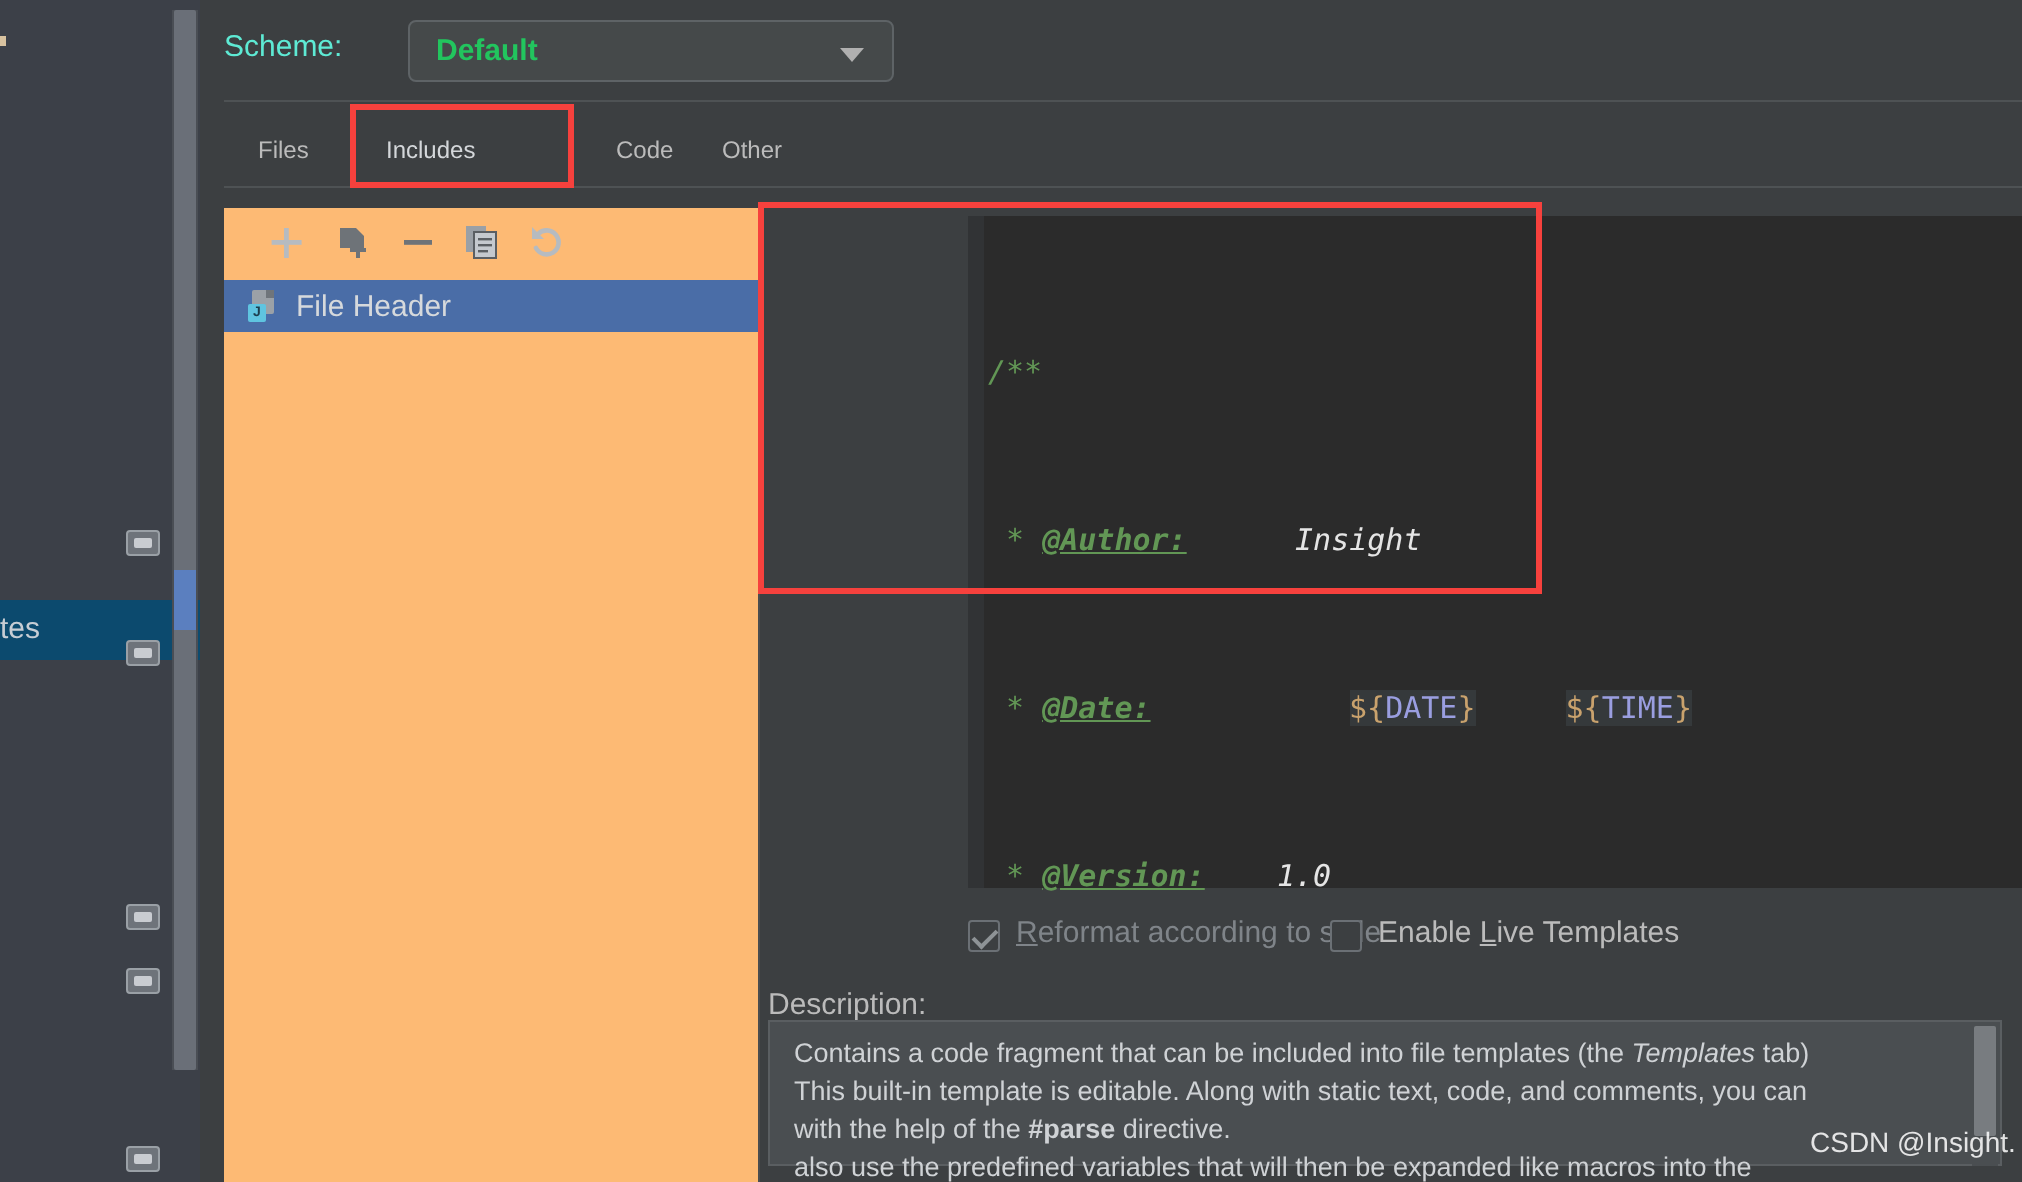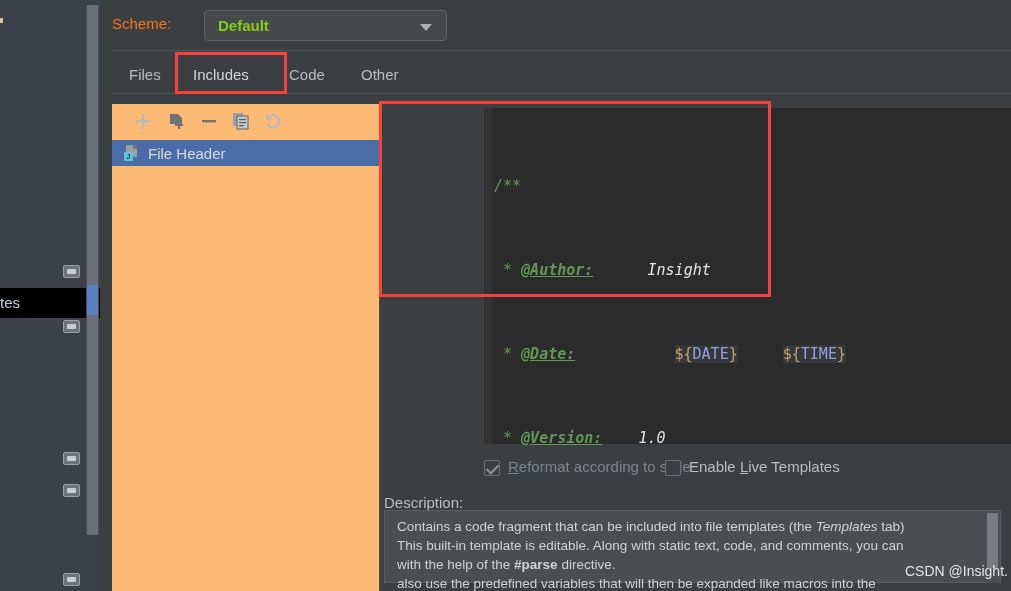--- a/index.html
+++ b/index.html
@@ -19,21 +19,22 @@
   .tree-node-icon {
     position: absolute; width: 17px; height: 13px;
     background: #6e737a; border: 1px solid #9aa0a6; border-radius: 2px;
   }
   .tree-node-icon::after {
     content: ""; position: absolute; left: 3px; top: 3px;
     width: 9px; height: 5px; background: #c9ccd1; border-radius: 1px;
   }
   .tree-selected-row {
     position: absolute; left: 0; width: 100px; height: 30px;
-    background: #000000;
+    background: #0c4a6e;
+    margin-top: 12px;
   }
   .tree-selected-label {
     position: absolute; left: 0; top: 4px; width: 100px;
     color: #c7cdd4; font-size: 15px; line-height: 22px;
   }
   .left-scroll-track {
     position: absolute; left: 86px; top: 5px; width: 13px; height: 530px;
     background: #4a4e55;
   }
   .left-scroll-thumb {
@@ -49,46 +50,46 @@
     background: #d8c2a0;
   }
 
   
   .main { position: absolute; left: 100px; top: 0; width: 911px; height: 591px; background: #3c3f41; }
 
   
   .scheme-row { position: absolute; left: 12px; top: 10px; height: 30px; }
   .scheme-label {
     position: absolute; left: 0; top: 5px;
-    color: #f97316; font-size: 15px;
+    color: #5eead4; font-size: 15px;
   }
   .scheme-combo {
     position: absolute; left: 92px; top: 0px; width: 243px; height: 31px;
     background: #45494a; border: 1px solid #5e6366; border-radius: 4px;
   }
   .scheme-combo .val {
     position: absolute; left: 13px; top: 6px;
-    color: #84cc16; font-size: 15px; font-weight: bold;
+    color: #22c55e; font-size: 15px; font-weight: bold;
   }
   .combo-arrow {
     position: absolute; right: 14px; top: 13px;
     width: 0; height: 0;
     border-left: 6px solid transparent; border-right: 6px solid transparent;
     border-top: 7px solid #b0b0b0;
   }
   .hr-top {
     position: absolute; left: 12px; top: 50px; width: 899px; height: 1px;
     background: #4e5254;
   }
 
   
   .tabs { position: absolute; left: 12px; top: 58px; height: 36px; }
   .tab {
     position: absolute; top: 0; height: 34px;
-    color: #bbbbbb; font-size: 15px; line-height: 34px;
+    color: #bbbbbb; font-size: 12px; line-height: 34px;
     padding: 0 9px; white-space: nowrap;
   }
   .tab.selected { color: #d4d7da; }
   .tab-underline {
     position: absolute; height: 3px; background: #7b8084; top: 33px;
   }
   .hr-tabs {
     position: absolute; left: 12px; top: 93px; width: 899px; height: 1px;
     background: #4e5254;
   }
@@ -232,21 +233,21 @@
       <div class="scheme-combo">
         <div class="val">Default</div>
         <div class="combo-arrow"></div>
       </div>
     </div>
     <div class="hr-top"></div>
 
     <div class="tabs">
       <div class="tab" style="left:8px;">Files</div>
       <div class="tab selected" style="left:72px;">Includes</div>
-      <div class="tab" style="left:168px;">Code</div>
+      <div class="tab" style="left:187px;">Code</div>
       <div class="tab" style="left:240px;">Other</div>
       <div class="tab-underline" style="left:72px; width:96px;"></div>
     </div>
     <div class="hr-tabs"></div>
 
     <div class="list-panel">
       <div class="list-toolbar">
 
         <div class="tb-btn" style="left:20px;">
           <svg width="22" height="22" viewBox="0 0 22 22">

